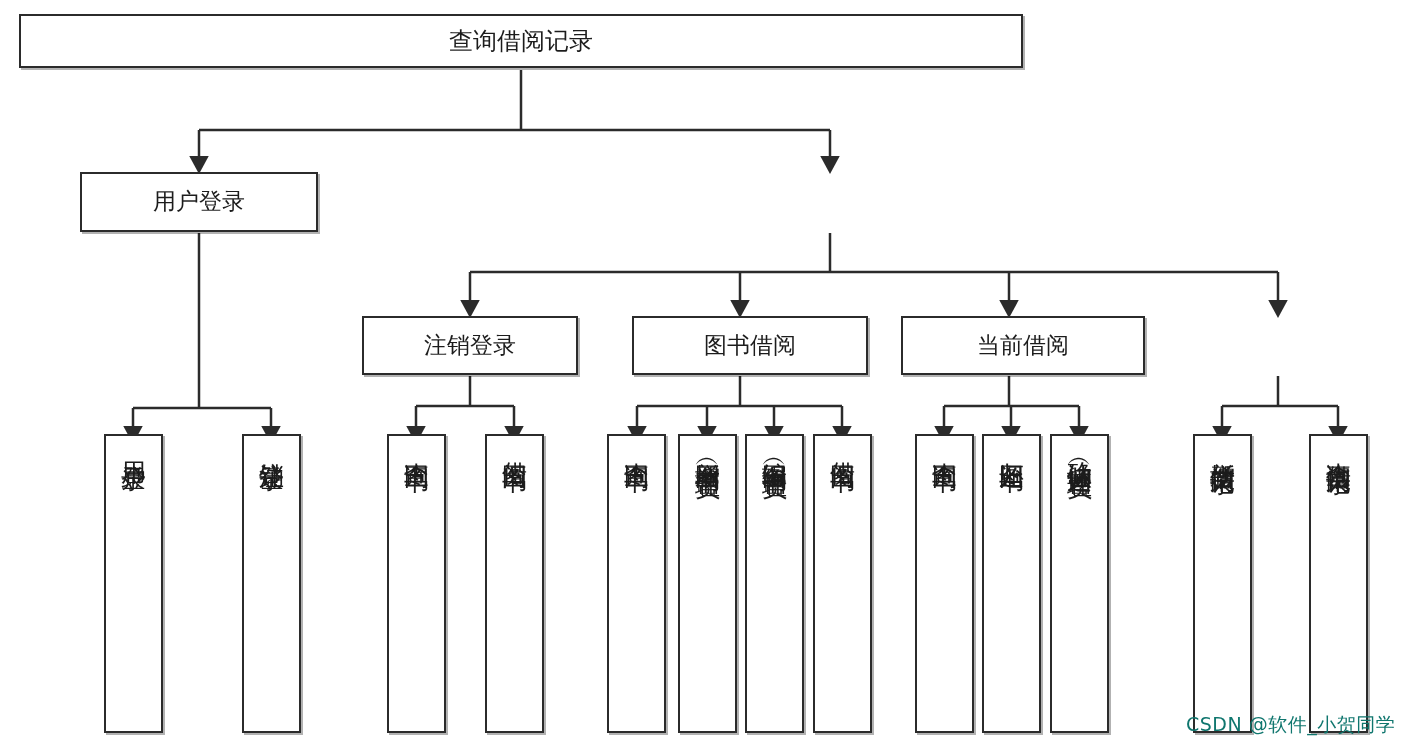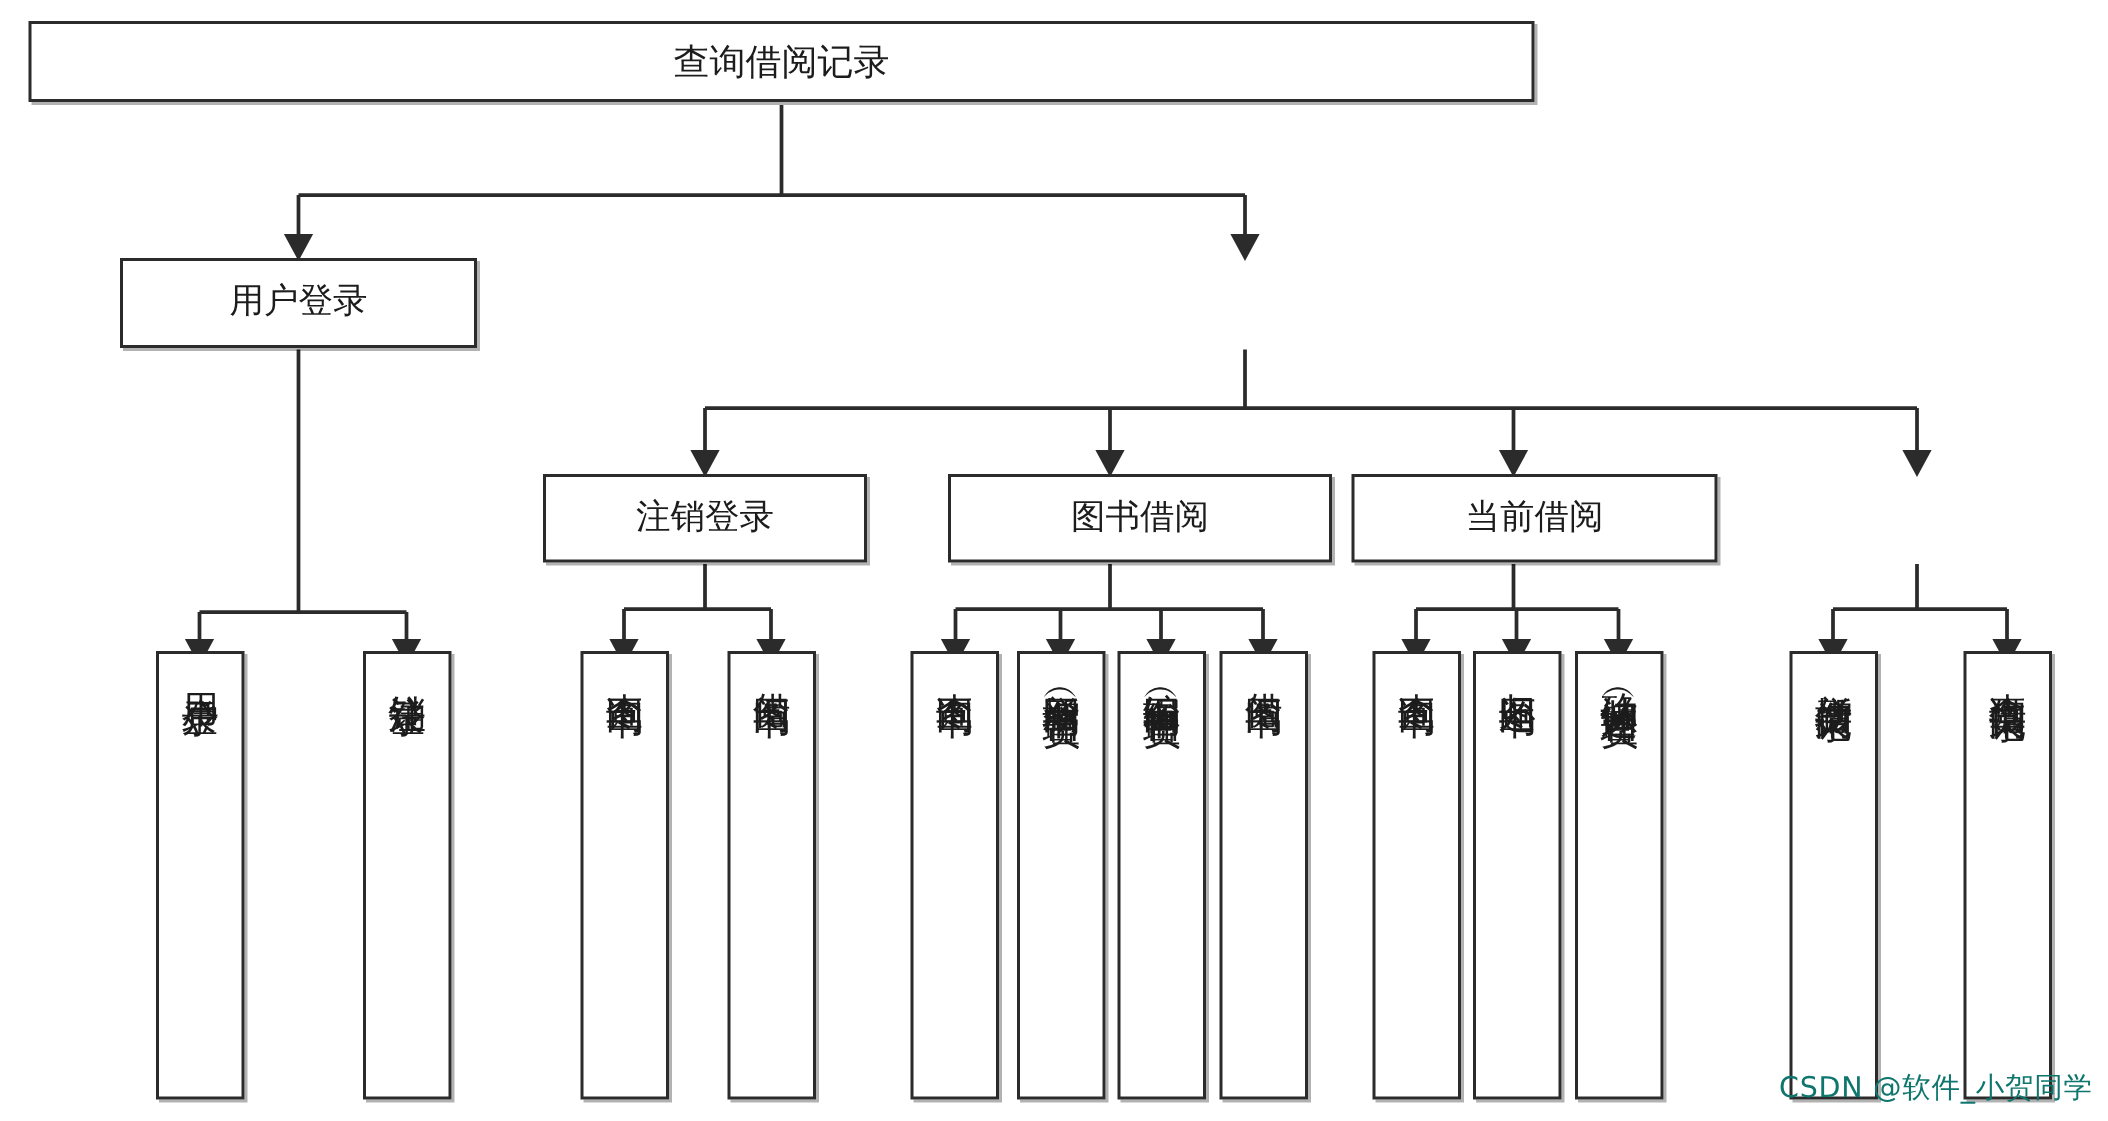--- a/index.html
+++ b/index.html
@@ -114,21 +114,21 @@
     <span class="label">查询借阅记录</span>
   </div>
 
   <div class="node horiz" style="left:80px;top:172px;width:238px;height:60px;">
     <span class="label">用户登录</span>
   </div>
 
   <div class="node horiz" style="left:362px;top:316px;width:216px;height:59px;">
     <span class="label">注销登录</span>
   </div>
-  <div class="node horiz" style="left:632px;top:316px;width:256px;height:59px;justify-content:center;">
+  <div class="node horiz" style="left:632px;top:316px;width:236px;height:59px;justify-content:center;">
     <span class="label">图书借阅</span>
   </div>
   <div class="node horiz" style="left:901px;top:316px;width:244px;height:59px;">
     <span class="label">当前借阅</span>
   </div>
 
   <div class="node vert" style="left:104px;top:434px;width:59px;height:299px;">
     <span class="label">用户登录</span>
   </div>
   <div class="node vert" style="left:242px;top:434px;width:59px;height:299px;">

